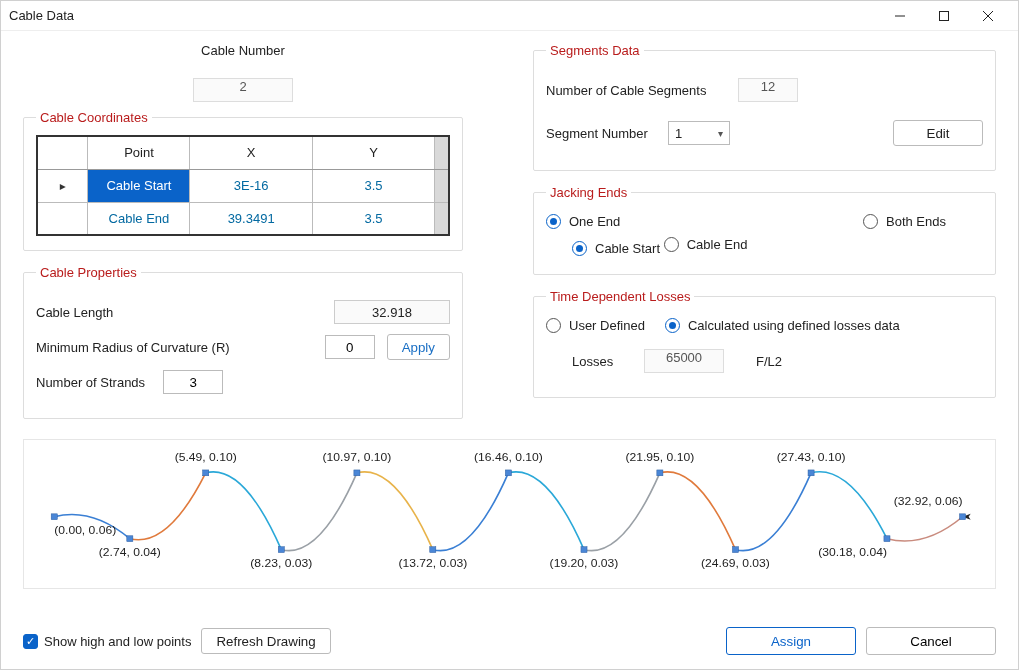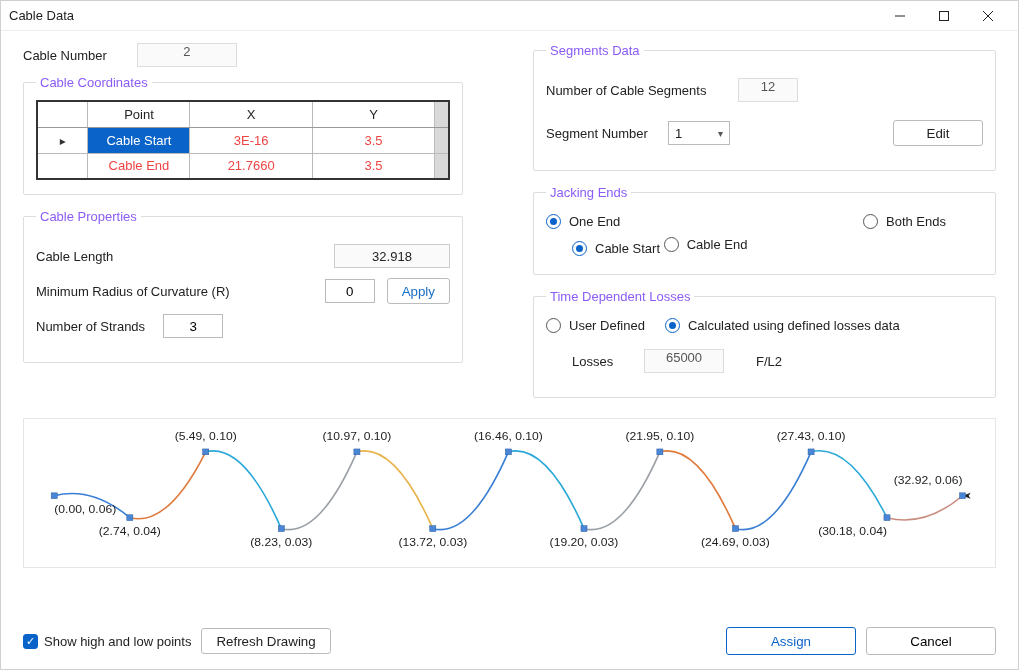--- a/index.html
+++ b/index.html
@@ -8,37 +8,37 @@
   .titlebar { height: 30px; display: flex; align-items: center; padding: 0 8px; border-bottom: 1px solid #eee; }
   .titlebar-title { flex: 1; font-size: 13px; }
   .win-btn { width: 44px; height: 28px; display: flex; align-items: center; justify-content: center; }
   .win-btn svg { stroke: #222; stroke-width: 1; fill: none; }
   .content { flex: 1; position: relative; padding: 12px 22px 10px 22px; }
   .columns { display: flex; gap: 70px; }
   .col { flex: 1; min-width: 0; position: relative; }
   .col-left { flex: 0 0 440px; }
   .col-right { flex: 1; }
 
-  .row-plain { display: flex; align-items: center; gap: 10px; margin-bottom: 8px; }
+  .row-plain { display: flex; align-items: center; gap: 10px; margin-bottom: 8px; flex-direction: column; }
   .small-input { width: 100px; height: 24px; border: 1px solid #ddd; text-align: center; background: #fafafa; color: #555; font-size: 13px; }
 
   fieldset { border: 1px solid #ddd; border-radius: 2px; margin: 0 0 14px 0; padding: 10px 12px 14px 12px; position: relative; }
-  legend { color: #8b5cf6; font-size: 13px; padding: 0 4px; }
+  legend { color: #b91c1c; font-size: 13px; padding: 0 4px; }
 
   
   .coord-table { display: table; width: 100%; border: 2px solid #333; border-collapse: collapse; }
   .tr { display: table-row; }
-  .th, .td { display: table-cell; border: 1px solid #bbb; padding: 4px 6px; text-align: center; vertical-align: middle; height: 26px; }
+  .th, .td { display: table-cell; border: 1px solid #bbb; padding: 4px 6px; text-align: center; vertical-align: middle; height: 33px; }
   .th { background: #fff; font-weight: 400; }
   .rowhead { width: 50px; background: #fff; }
   .hdr-row .td, .hdr-row .th { border-bottom: 1px solid #999; }
   .rowsel { position: relative; }
   .rowsel::after { content: "▸"; color: #333; font-size: 12px; }
   .selected-cell { background: #0a63c9; color: #fff; }
-  .blue-text { color: #ef4444; }
+  .blue-text { color: #0369a1; }
   .col-point { width: 100px; }
   .col-x { width: 120px; }
   .col-y { width: 120px; }
   .scroll-gutter { width: 14px; background: #d9d9d9; }
 
   .prop-row { display: flex; align-items: center; margin: 10px 0; gap: 12px; }
   .prop-label { flex: 1; }
   .val-box { width: 90px; height: 24px; border: 1px solid #ccc; display: flex; align-items: center; justify-content: center; background: #fafafa; }
   .btn { height: 26px; padding: 0 14px; border: 1px solid #bbb; background: #fff; border-radius: 3px; color: #1a6fc4; cursor: pointer; display: inline-flex; align-items: center; justify-content: center; }
   .btn.black { color: #222; }
@@ -114,21 +114,21 @@
             <div class="tr">
               <div class="td rowhead rowsel"></div>
               <div class="td selected-cell">Cable Start</div>
               <div class="td blue-text">3E-16</div>
               <div class="td blue-text">3.5</div>
               <div class="td scroll-gutter"></div>
             </div>
             <div class="tr">
               <div class="td rowhead"></div>
               <div class="td blue-text">Cable End</div>
-              <div class="td blue-text">21.7660</div>
+              <div class="td blue-text">39.3491</div>
               <div class="td blue-text">3.5</div>
               <div class="td scroll-gutter"></div>
             </div>
           </div>
         </fieldset>
 
         <fieldset>
           <legend>Cable Properties</legend>
           <div class="prop-row">
             <span class="prop-label">Cable Length</span>

